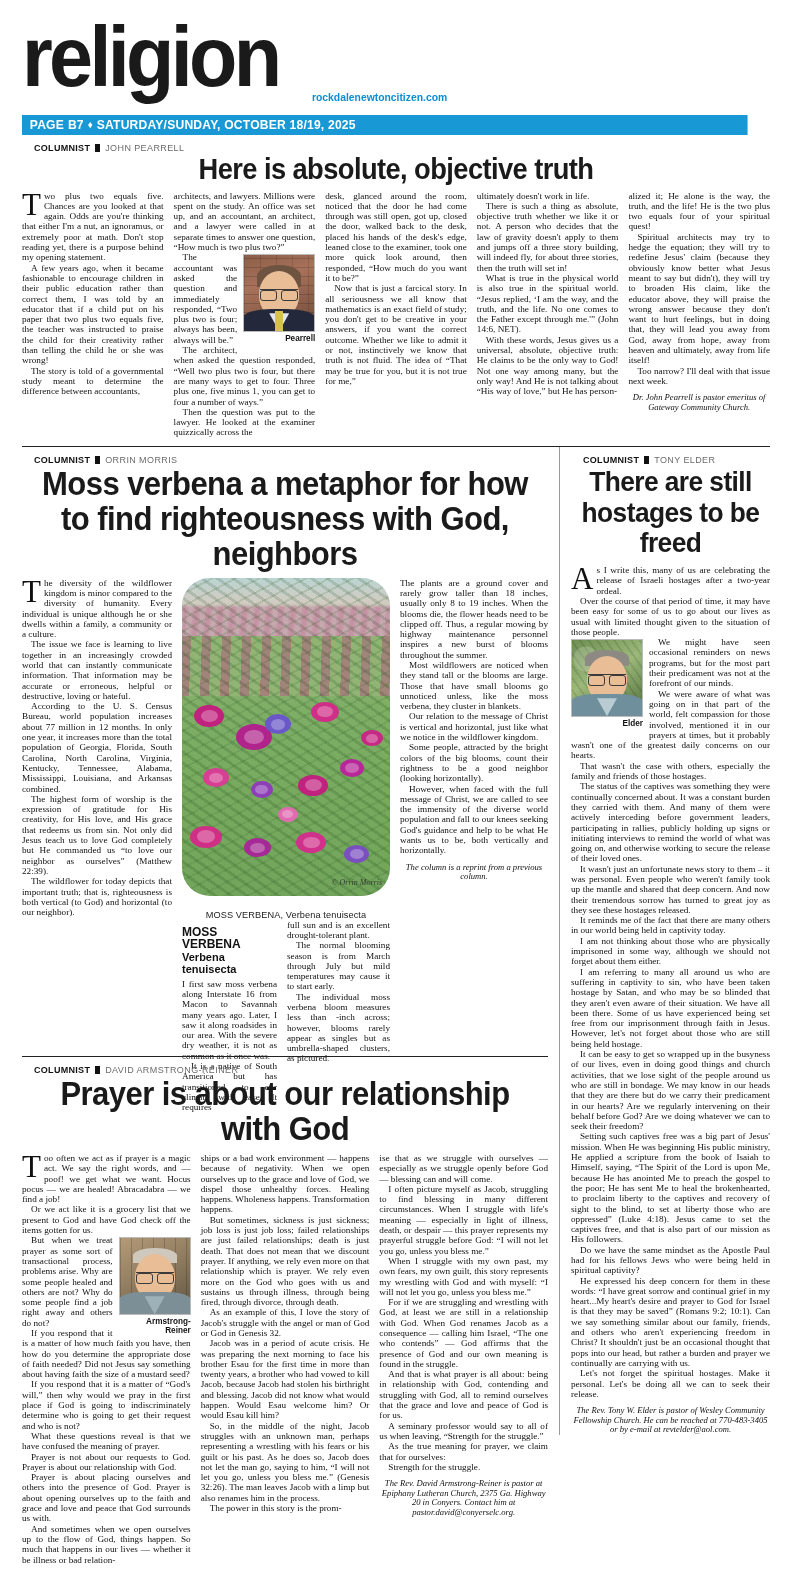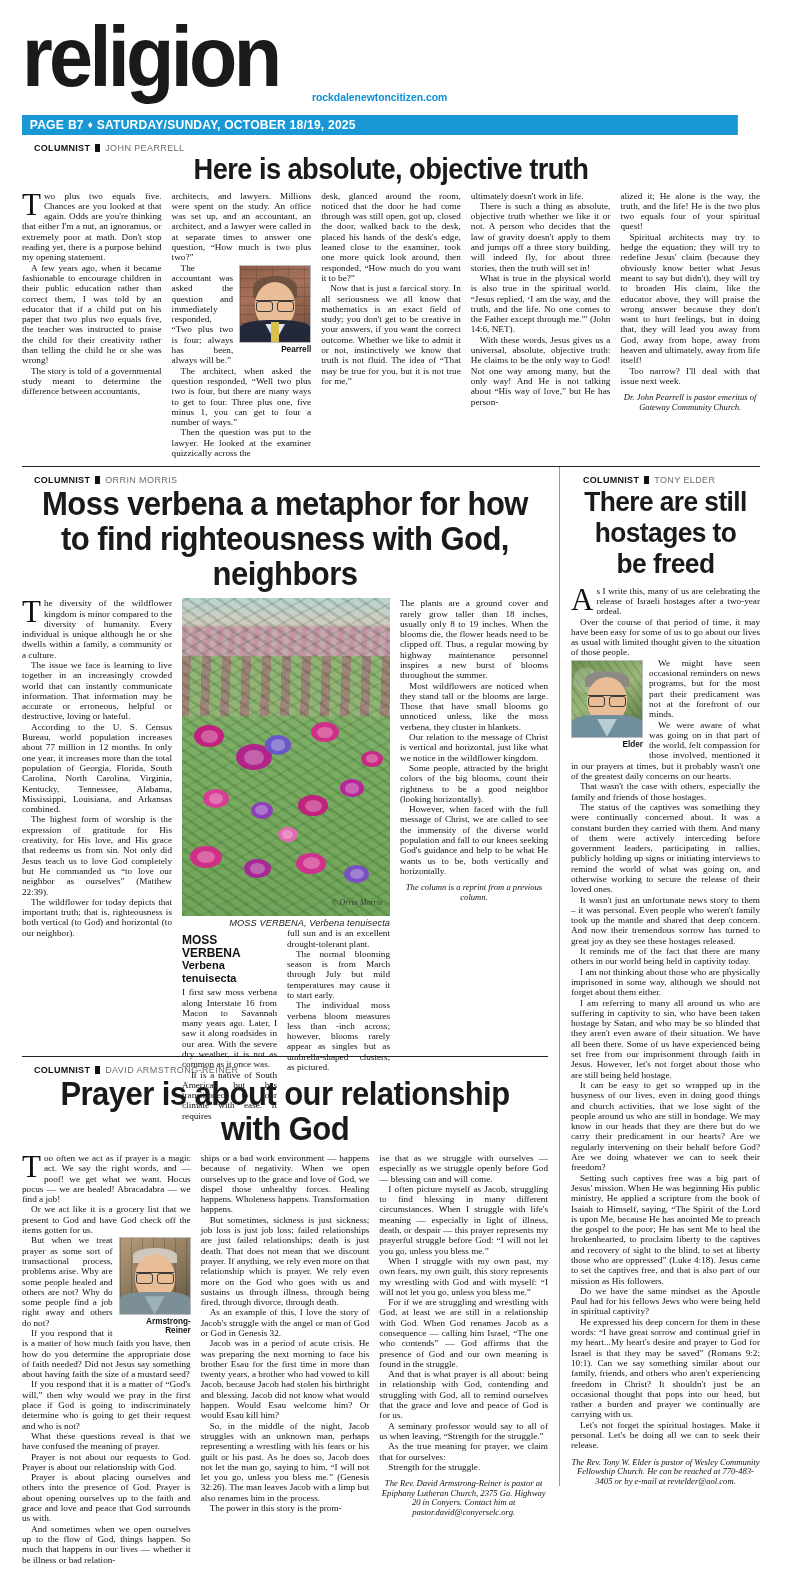--- a/index.html
+++ b/index.html
@@ -4,21 +4,21 @@
 <style>
   * { box-sizing: border-box; }
   html, body { margin:0; padding:0; }
   body {
     width: 792px; height: 1584px;
     background: #ffffff;
     font-family: "Liberation Serif", serif;
     color: #111;
     overflow: hidden;
   }
-  .page { width:792px; height:1584px; padding: 20px 32px 10px 22px; position:relative; }
+  .page { width:792px; height:1584px; padding: 20px 22px 10px 22px; position:relative; }
 
   
   .masthead { position:relative; height:95px; }
   .flag {
     font-family: "Liberation Sans", sans-serif;
     font-weight: bold;
     font-size: 86px;
     line-height: 0.86;
     letter-spacing: -4px;
     color: #1a1a1a;
@@ -187,20 +187,21 @@
     width: 72px;
     line-height: 9px;
   }
 
   
   .art-wrap { width: 100%; }
   .flower-art {
     width: 100%; height: 318px;
     position: relative; overflow:hidden;
     background: linear-gradient(#cfe3ef 0%, #d8e8f0 9%, #cbd9c2 14%, #9ab87f 22%, #7fae69 40%, #74a85e 70%, #6fa35b 100%);
+    border-radius: 28px;
   }
   .flower-art .sky {
     position:absolute; top:0; left:0; right:0; height:34px;
     background: linear-gradient(#c8dcea, #e3d3d8 70%, #d2c7c0);
   }
   .flower-art .far {
     position:absolute; top:28px; left:0; right:0; height:40px;
     background:
       repeating-linear-gradient(96deg, rgba(214,120,170,.55) 0 6px, rgba(226,170,200,.35) 6px 12px),
       #cfa7bd;
@@ -225,25 +226,24 @@
     border-radius:50%; background:rgba(255,255,255,.28);
   }
   .art-credit {
     position:absolute; right:8px; bottom:9px;
     font-family:"Liberation Serif", serif; font-style:italic;
     font-size:8px; color:#2c2c2c; opacity:.85;
   }
   .art-caption {
     font-family:"Liberation Sans", sans-serif;
     font-size: 9.2px;
-    text-align:right;
+    text-align:center;
     color:#222;
-    margin-top: 2px;
+    margin-top: 14px;
     letter-spacing: .1px;
-    font-style: italic;
   }
   .moss-title {
     font-family:"Liberation Sans", sans-serif;
     font-weight:bold; font-size: 12px;
     line-height: 12.5px;
     margin: 6px 0 3px 0;
   }
   .moss-sub { font-size: 11px; }
 
   .vrule { width:1px; background:#9a9a9a; align-self:stretch; }

